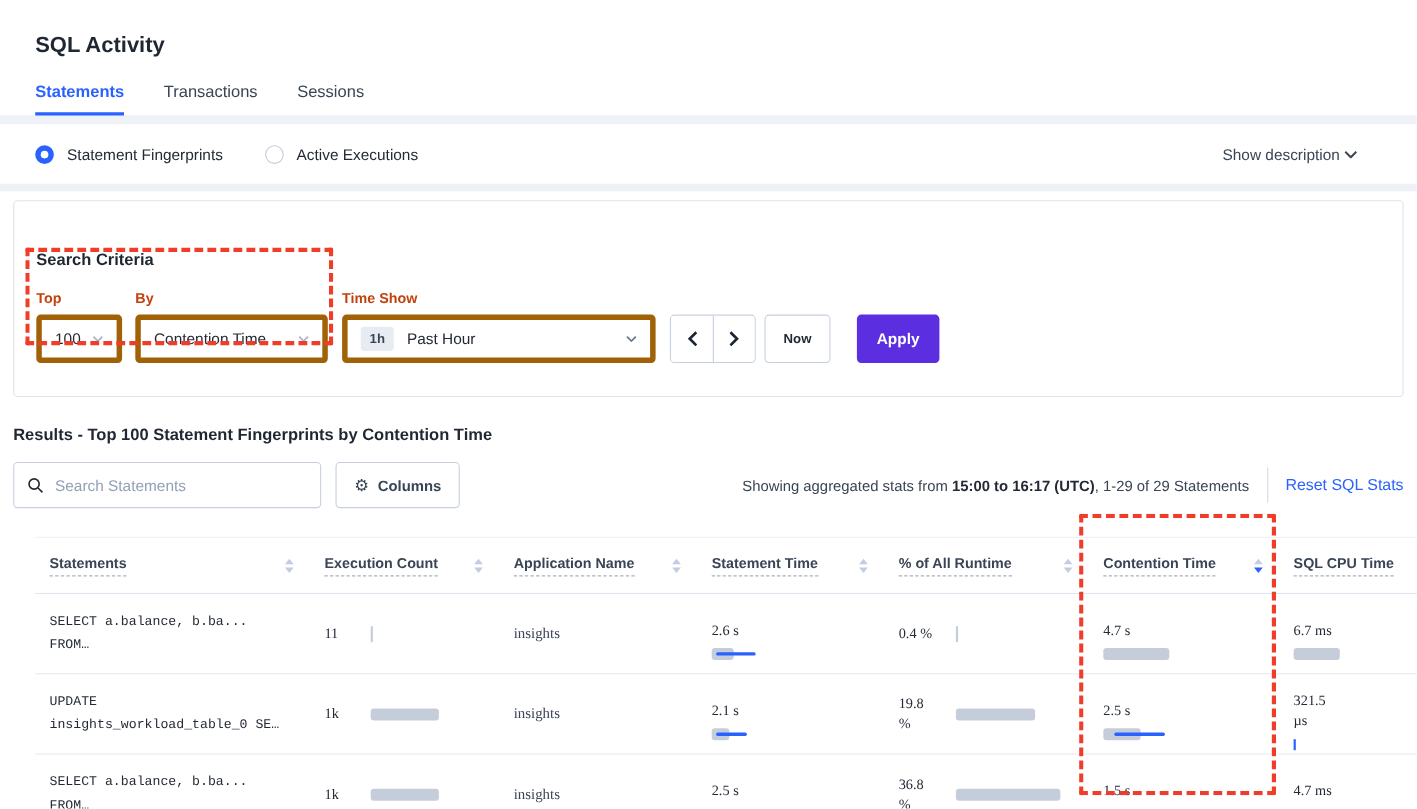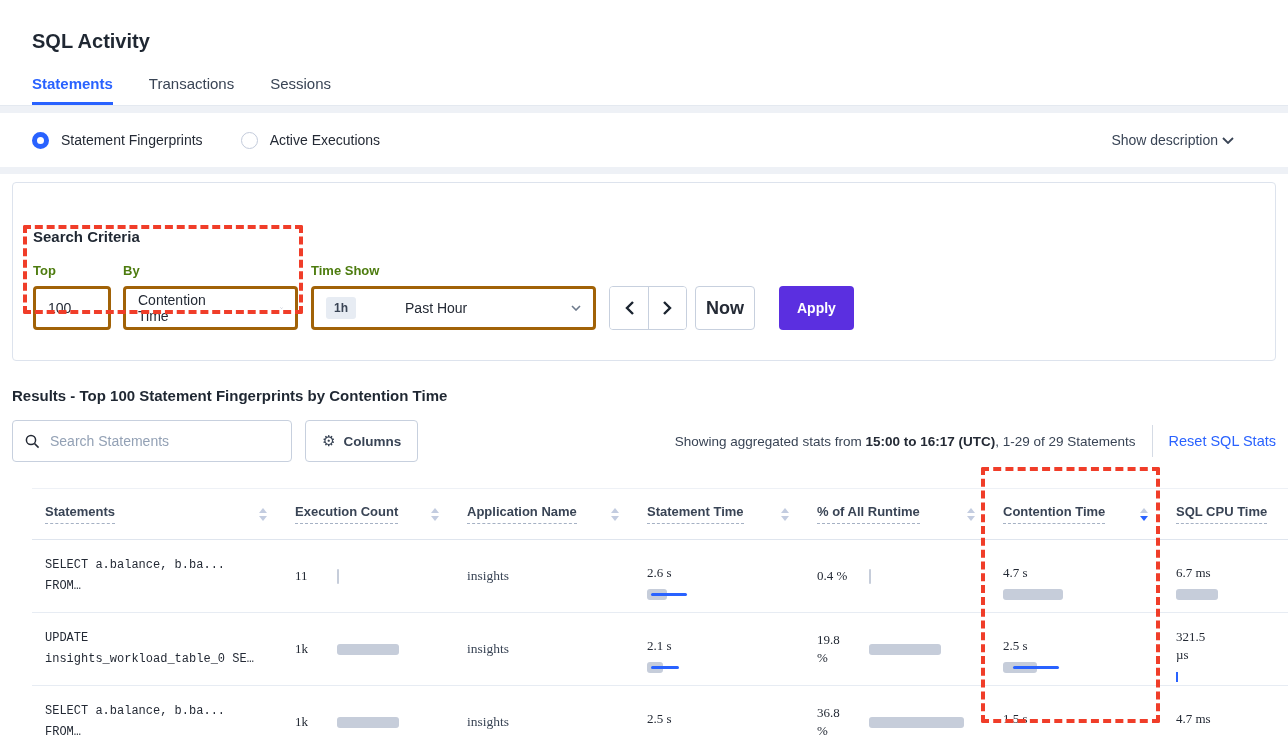--- a/index.html
+++ b/index.html
@@ -20,33 +20,33 @@
   .radio { width:17px; height:17px; border-radius:50%; margin-right:12px; }
   .radio.on { border:5px solid #2962ff; background:#fff; }
   .radio.off { border:1px solid #c3cbdb; background:#fff; }
   .radio-label { font-size:14px; color:#242a35; }
   .show-desc { margin-left:auto; display:flex; align-items:center; gap:4px; font-size:14px; color:#394455; padding-right:22px; cursor:pointer; }
   
   .card { margin:8px 12px 0; border:1px solid #dde3ed; border-radius:4px; background:#fff; padding:20px 20px 30px; position:relative; }
   .card-title { font-size:15px; font-weight:bold; color:#1f2732;margin-top:25px; }
   .criteria-row { display:flex; align-items:flex-end; margin-top:18px; }
   .group { display:flex; flex-direction:column; }
-  .group label { font-size:13px; font-weight:bold; color:#4d7c0f; margin-bottom:8px; }
-  .select { height:44px; border:3px solid #a16207; border-radius:4px; background:#fff;
-            display:flex; align-items:center; padding:0 12px; font-size:14px; color:#242a35; cursor:pointer;gap:37px; }
+  .group label { font-size:13px; font-weight:bold; color:#c2410c; margin-bottom:8px; }
+  .select { height:44px; border:5px solid #a16207; border-radius:4px; background:#fff;
+            display:flex; align-items:center; padding:0 12px; font-size:14px; color:#242a35; cursor:pointer; }
   .select .spacer { flex:1; }
   .g-top { width:78px; margin-right:12px; }
   .g-by  { width:175px; margin-right:13px; }
   .g-time{ width:285px; margin-right:13px; }
   .badge-1h { background:#e7ecf3; border-radius:3px; font-size:12px; font-weight:bold; color:#394455; padding:4px 8px; margin-right:12px; }
   .pager { display:flex; height:44px; border:1px solid #c7d0de; border-radius:4px; overflow:hidden; margin-right:8px; background:#fff; }
   .pager button { width:38px; border:none; background:#fff; cursor:pointer; display:flex; align-items:center; justify-content:center; }
   .pager button + button { border-left:1px solid #c7d0de; }
   .btn-now { height:44px; width:60px; border:1px solid #c7d0de; border-radius:4px; background:#fff;
-             font-family:inherit; font-size:18px; font-weight:bold; color:#242a35; cursor:pointer; margin-right:24px; }
+             font-family:inherit; font-size:12px; font-weight:bold; color:#242a35; cursor:pointer; margin-right:24px; }
   .btn-apply { height:44px; padding:0 18px; border:none; border-radius:4px; background:#5b2fe0;
                font-family:inherit; font-size:14px; font-weight:bold; color:#fff; cursor:pointer; }
   
   .results-head { margin:26px 12px 0; font-size:15px; font-weight:bold; color:#1f2732; }
   .controls-row { margin:16px 12px 0; display:flex; align-items:center; }
   .search-box { width:280px; height:42px; border:1px solid #c7d0de; border-radius:4px; display:flex; align-items:center; padding:0 12px; background:#fff; }
   .search-box input { border:none; outline:none; flex:1; font-family:inherit; font-size:14px; color:#242a35; margin-left:10px; }
   .search-box input::placeholder { color:#93a1b5; }
   .btn-ghost { height:42px; border:1px solid #c7d0de; border-radius:4px; background:#fff; font-family:inherit;
                font-size:13.5px; font-weight:bold; color:#394455; cursor:pointer; display:flex; align-items:center; gap:8px; padding:0 16px; }

